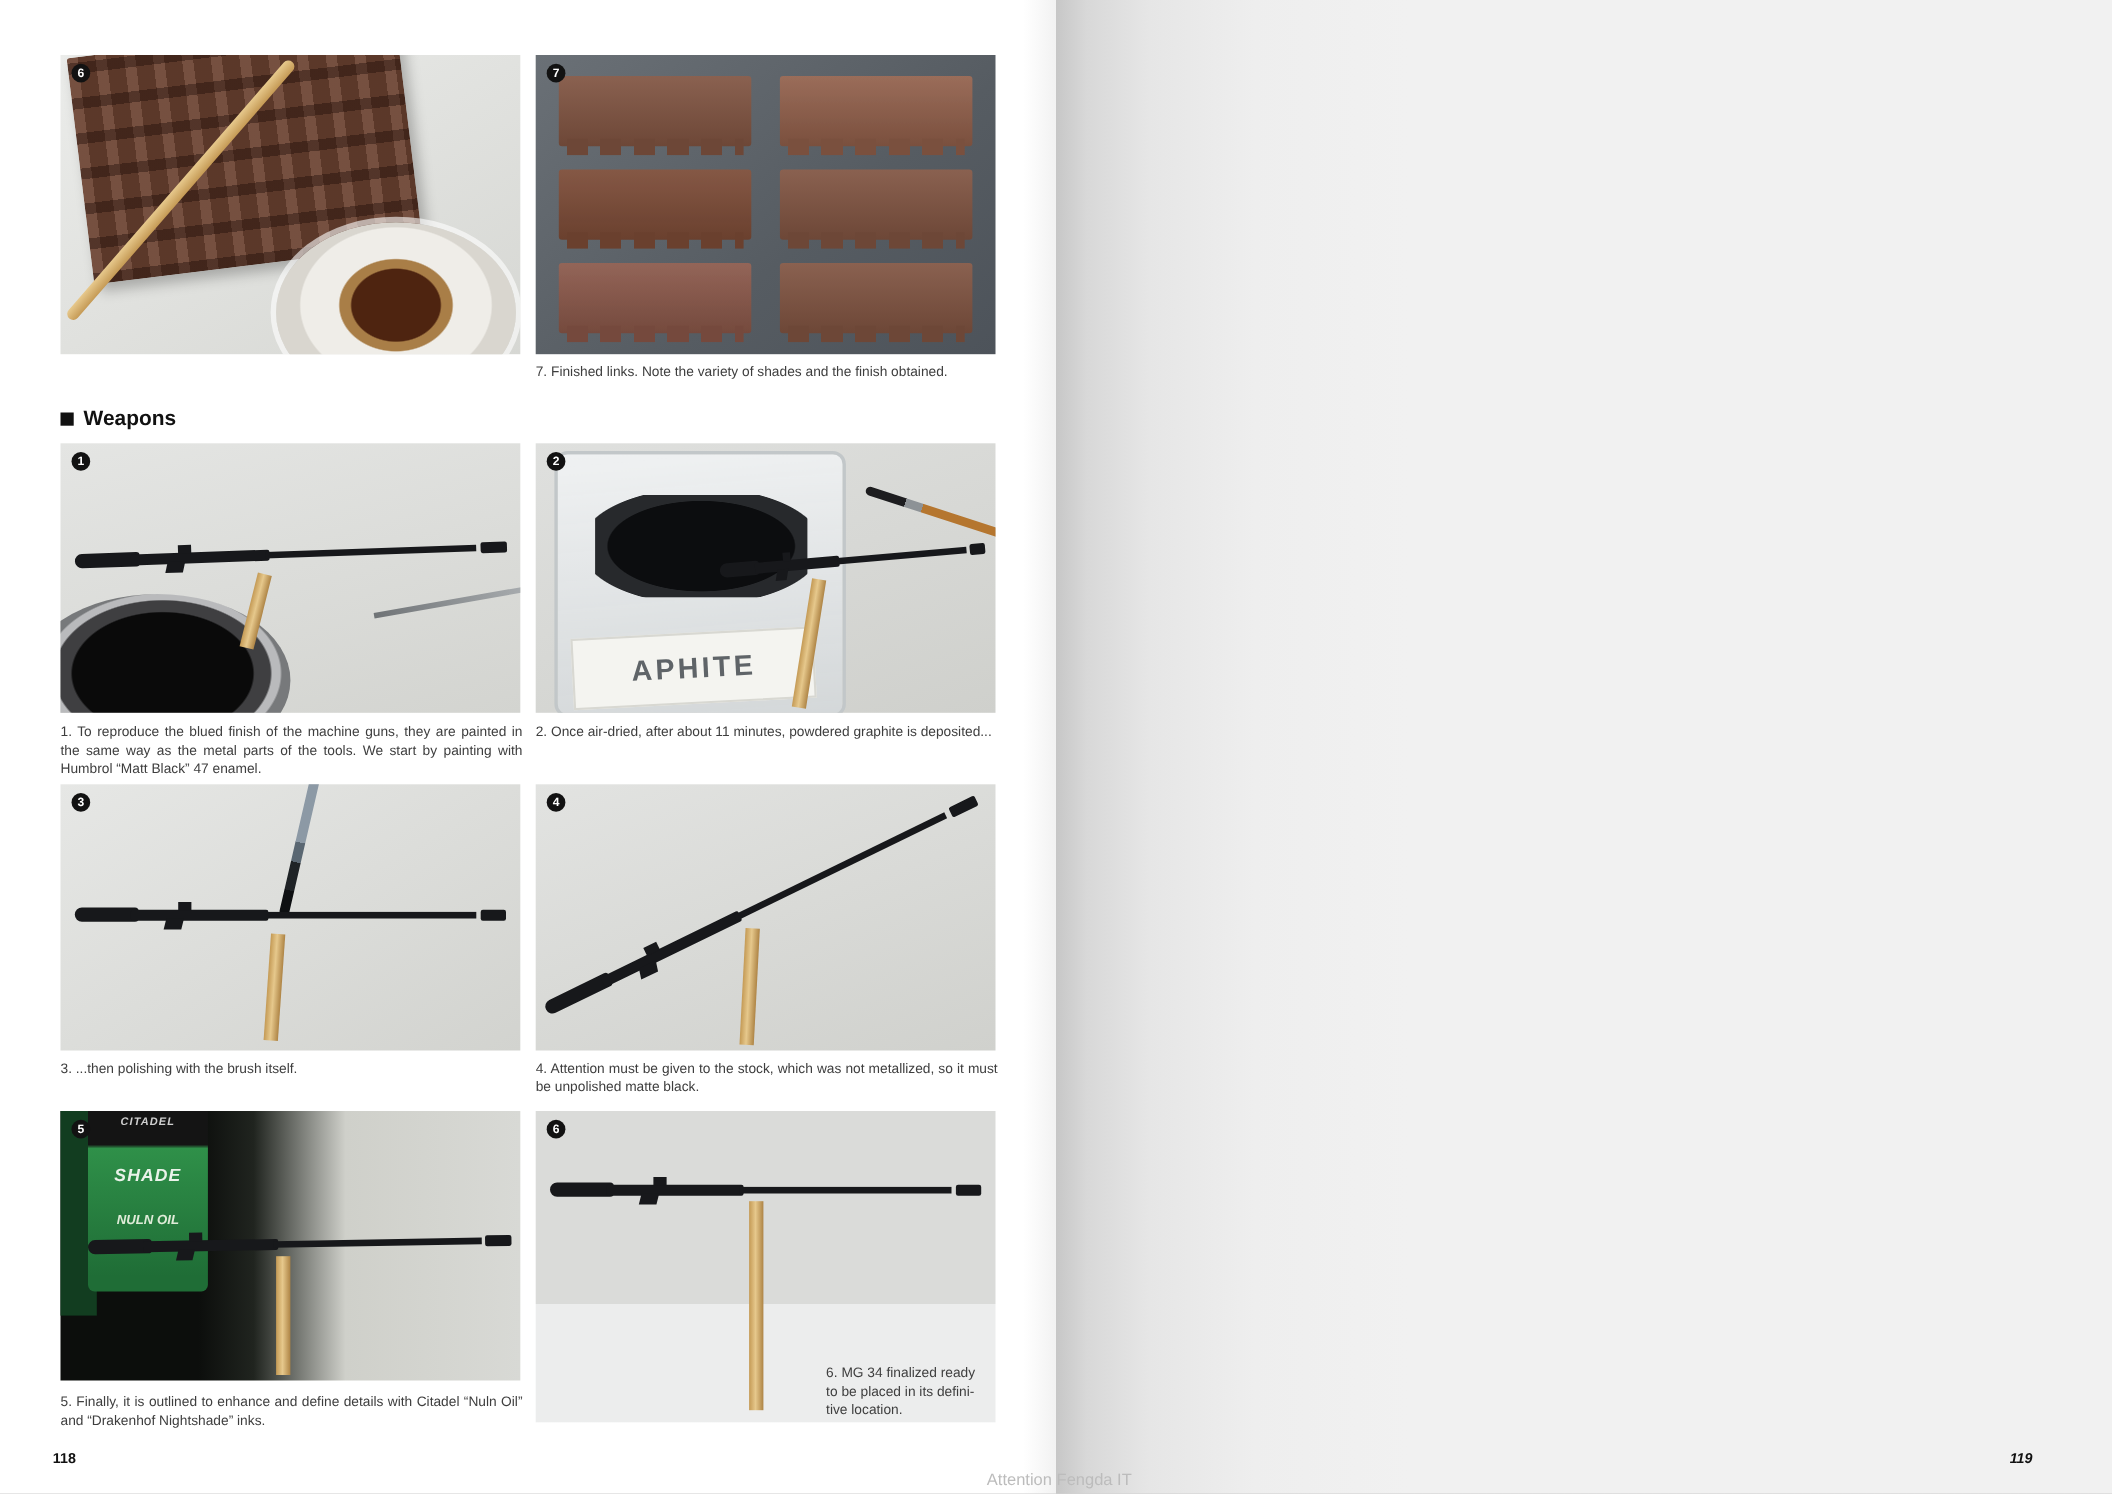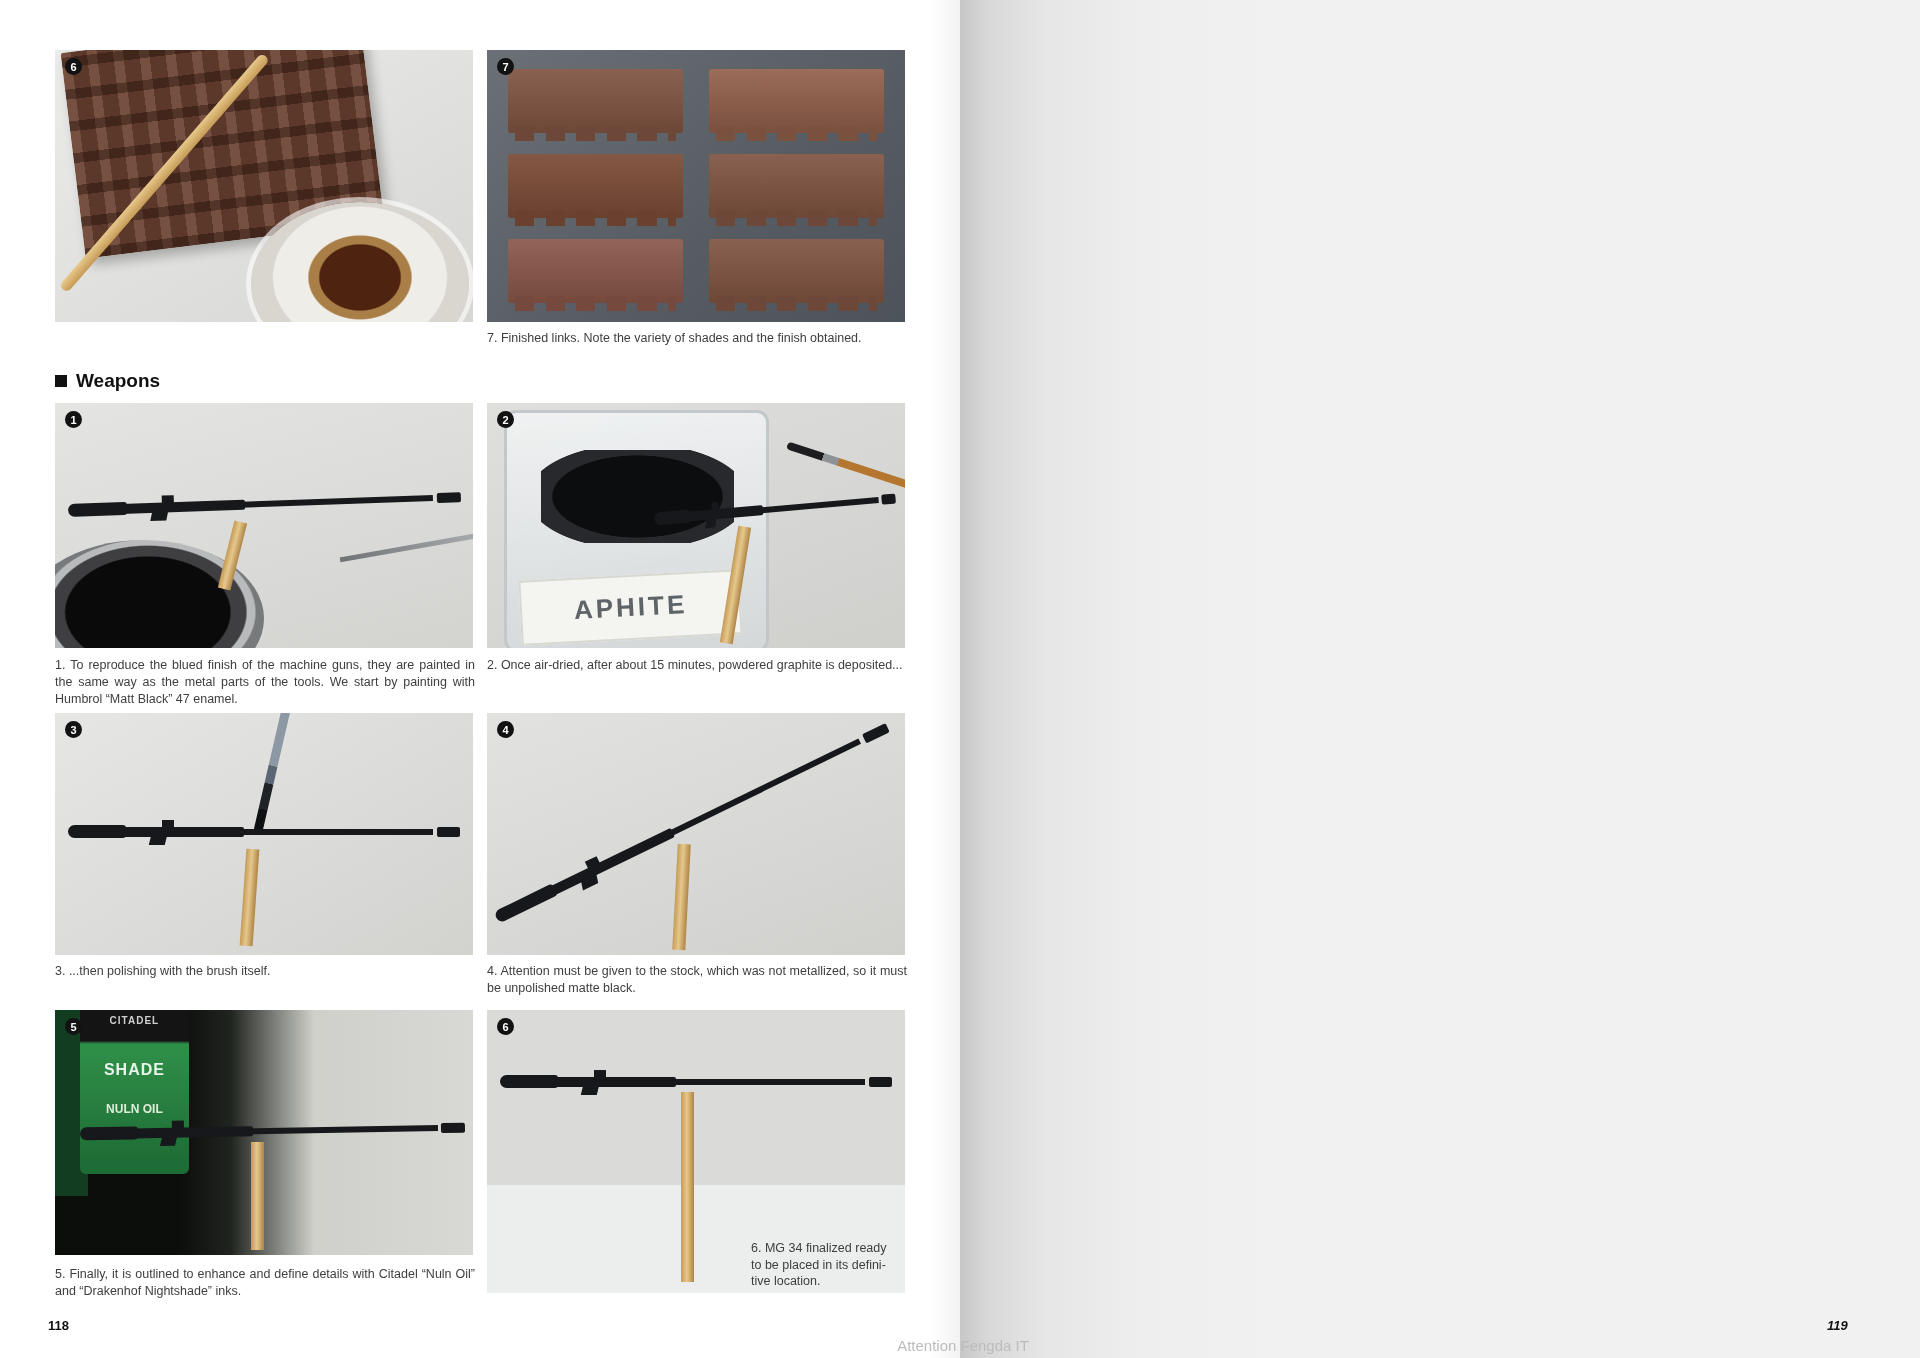--- a/index.html
+++ b/index.html
@@ -80,21 +80,21 @@
   .phC1 .gun{left:3%;top:44%;width:94%;}
   .phC1 .stick{left:45%;top:56%;height:40%;transform:rotate(4deg);}
   
   .phC2{background:linear-gradient(160deg,#e2e3e1,#d0d1cd);}
   .phC2 .gun{left:-2%;top:48%;width:104%;transform:rotate(-26deg);transform-origin:40% 50%;}
   .phC2 .stick{left:45%;top:54%;height:44%;transform:rotate(3deg);}
   
   .phD1{background:linear-gradient(90deg,#0c0e0c 0 30%,#20241f 42%,#cfd0ca 62%,#d8d9d5);}
   .phD1 .pot3{left:-4%;top:-4%;width:12%;height:80%;background:#123d20;}
   .phD1 .pot2{left:6%;top:-3%;width:26%;height:70%;border-radius:6px;
-      background:linear-gradient(180deg,#141414 0 22%,#2f9049 24%,#1f6d36 92%);}
+      background:linear-gradient(180deg,#141414 0 22%,#2f9049 24%,#1f6d36 92%);font-style:italic;}
   .phD1 .potbrand{position:absolute;top:7%;width:100%;text-align:center;font-size:10px;font-weight:bold;color:#cfcfcf;letter-spacing:1px;}
   .phD1 .potrange{position:absolute;top:34%;width:100%;text-align:center;font-size:16px;font-weight:bold;color:#eaf3ea;letter-spacing:1px;}
   .phD1 .potname{position:absolute;top:58%;width:100%;text-align:center;font-size:12px;font-weight:bold;color:#dfecd8;}
   .phD1 .gun{left:6%;top:44%;width:92%;transform:rotate(-1deg);}
   .phD1 .stick{left:47%;top:54%;height:44%;}
   
   .phD2{background:linear-gradient(180deg,#dadbd9 0 62%,#eceded 62% 100%);}
   .phD2 .gun{left:3%;top:21%;width:94%;}
   .phD2 .stick{left:46.5%;top:29%;height:67%;}
   .phD2 .capw6{left:264px;top:230px;width:152px;font-size:12.5px;line-height:16.5px;color:#3e3e3e;
@@ -159,21 +159,21 @@
           <i class="g-sight"></i>
           <i class="g-grip"></i>
           <i class="g-barrel"></i>
           <i class="g-muzzle"></i>
       </span>
       <span class="stick"></span>
       <span class="brush"></span>
     </figure>
 
     <p class="cap" style="left:55px;top:657px;width:420px;">1. To reproduce the blued finish of the machine guns, they are painted in the same way as the metal parts of the tools. We start by painting with Humbrol “Matt Black” 47 enamel.</p>
-    <p class="cap" style="left:487px;top:657px;width:420px;">2. Once air-dried, after about 15 minutes, powdered graphite is deposited...</p>
+    <p class="cap" style="left:487px;top:657px;width:420px;">2. Once air-dried, after about 11 minutes, powdered graphite is deposited...</p>
 
     <figure class="ph phC1" style="left:55px;top:713px;width:418px;height:242px;margin:0;">
       <span class="badge">3</span>
       <span class="brush2"></span>
       <span class="gun">
         <i class="g-stock"></i>
           <i class="g-body"></i>
           <i class="g-sight"></i>
           <i class="g-grip"></i>
           <i class="g-barrel"></i>

